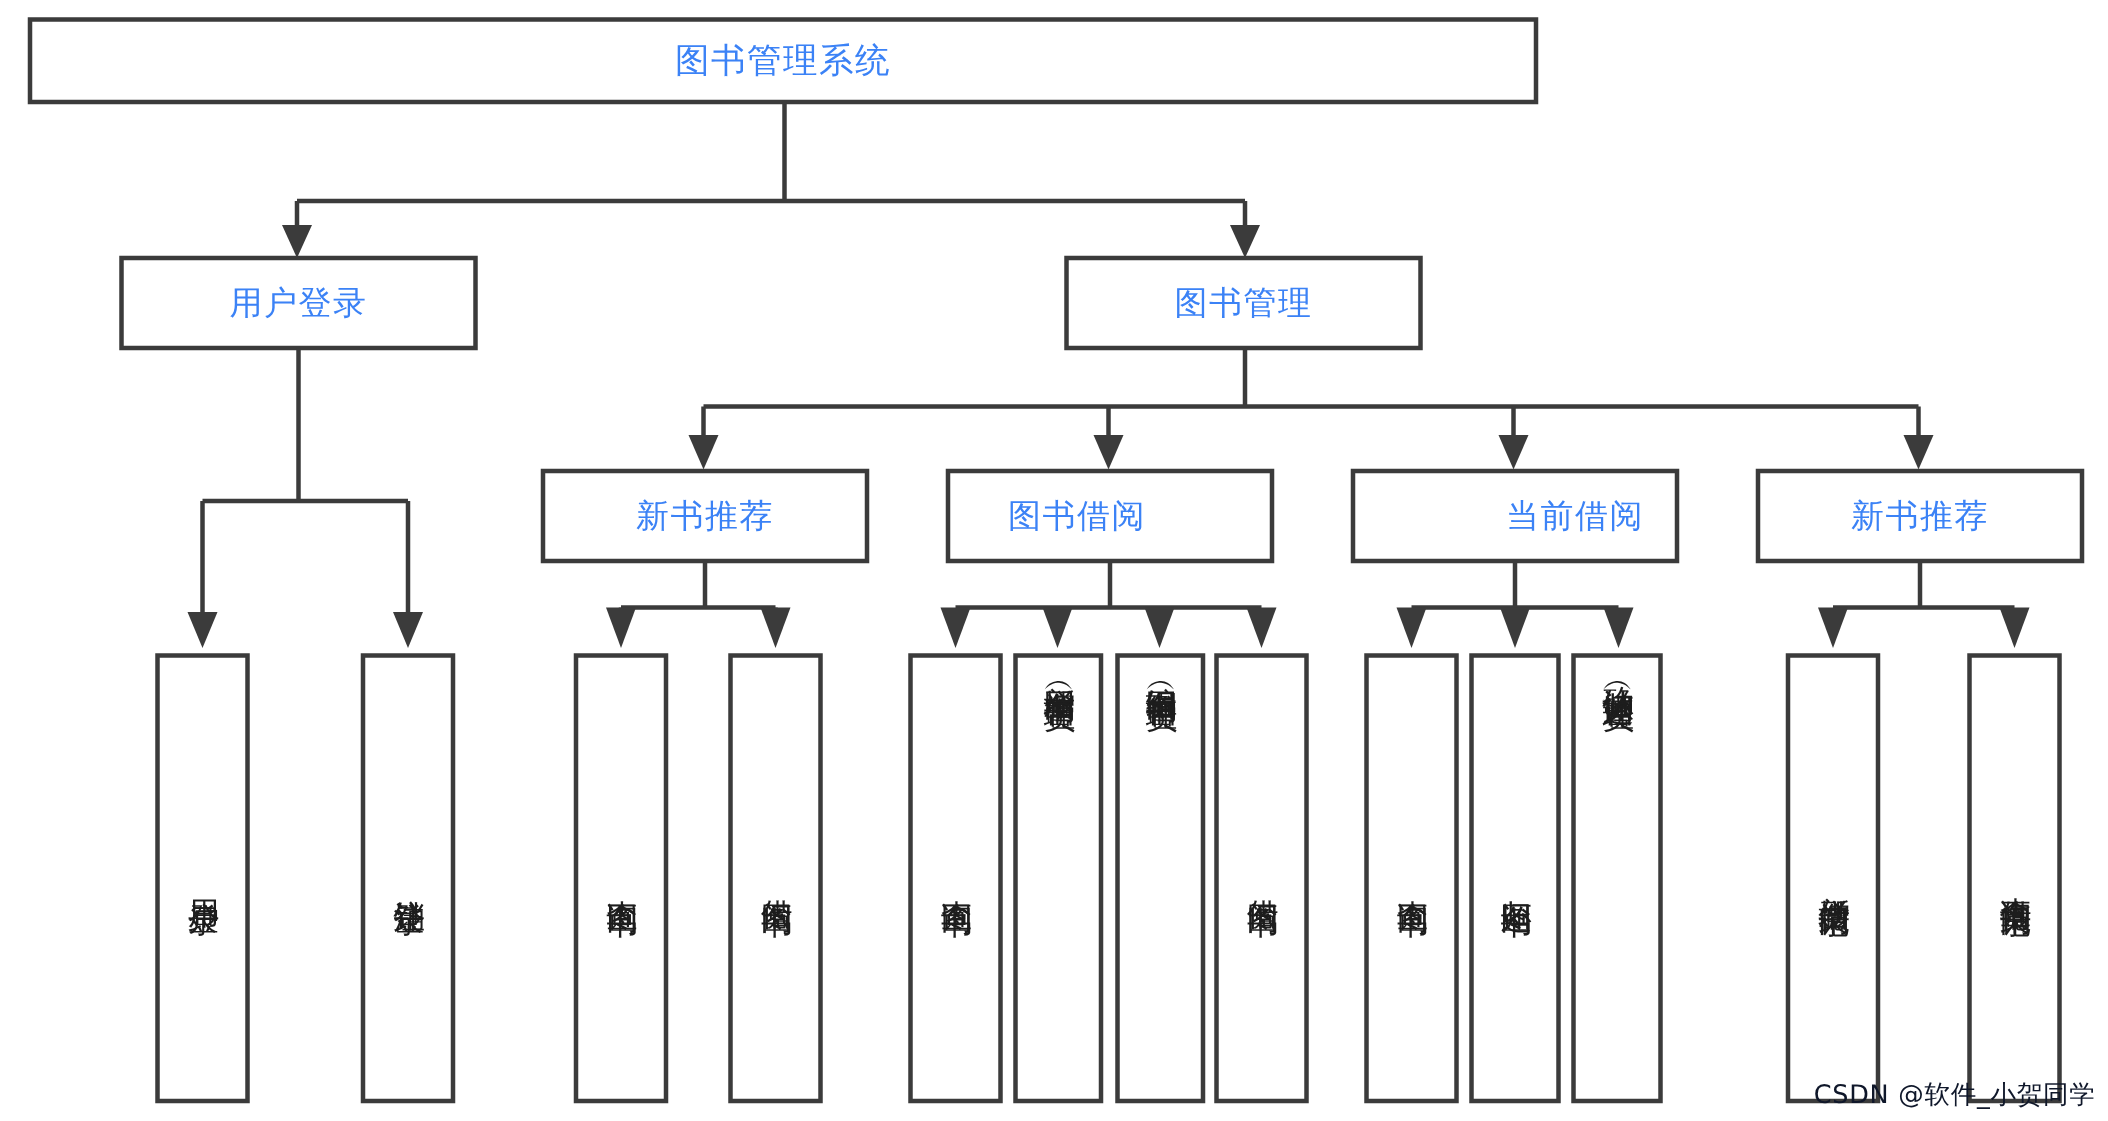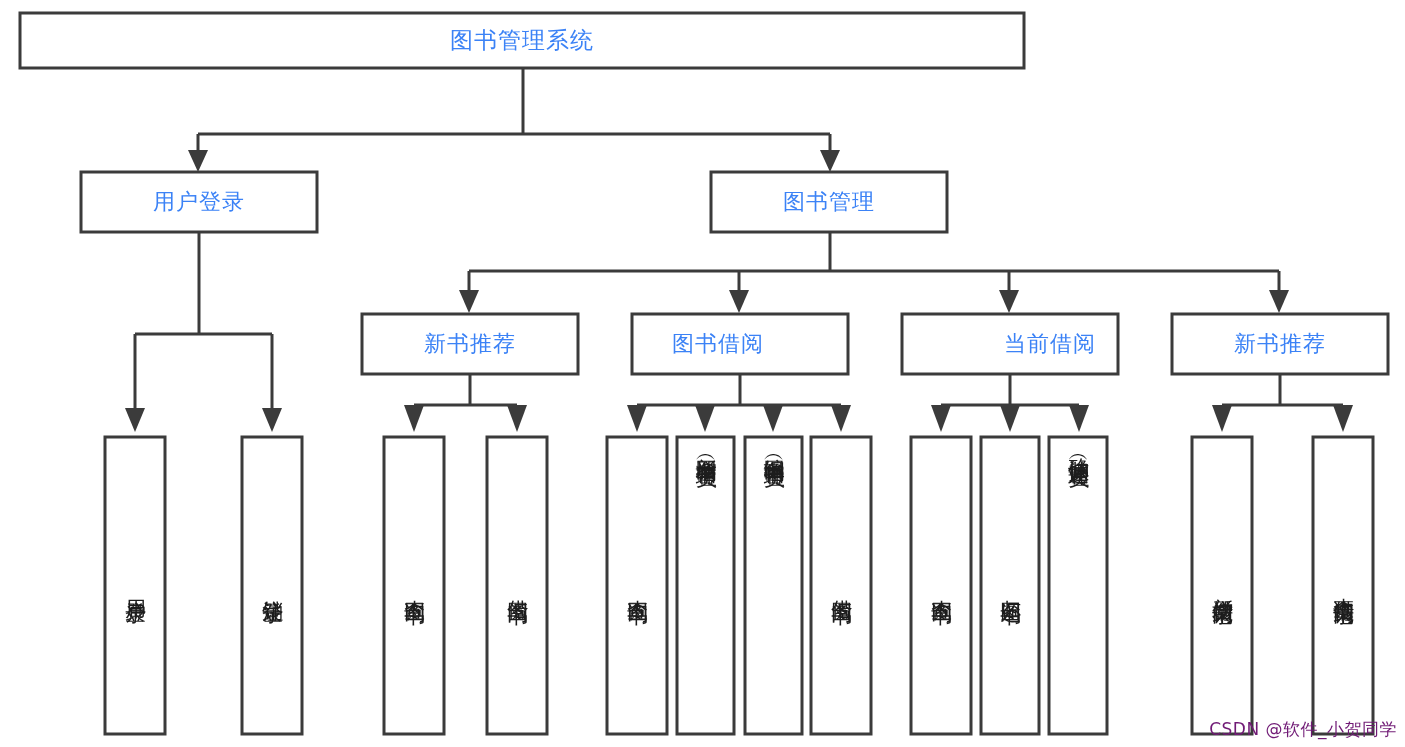--- a/index.html
+++ b/index.html
@@ -78,21 +78,21 @@
   }
   .title-text {
     font-size: 23px;
   }
   #watermark {
     position: absolute;
     right: 8px;
     bottom: 6px;
     font-family: "DejaVu Sans", "Liberation Sans", sans-serif;
     font-size: 17px;
-    color: #701a75;
+    color: #0f172a;
     letter-spacing: 0.5px;
     white-space: nowrap;
     user-select: none;
   }
 </style>
 </head>
 <body>
 
 <div id="diagram-root">
 

